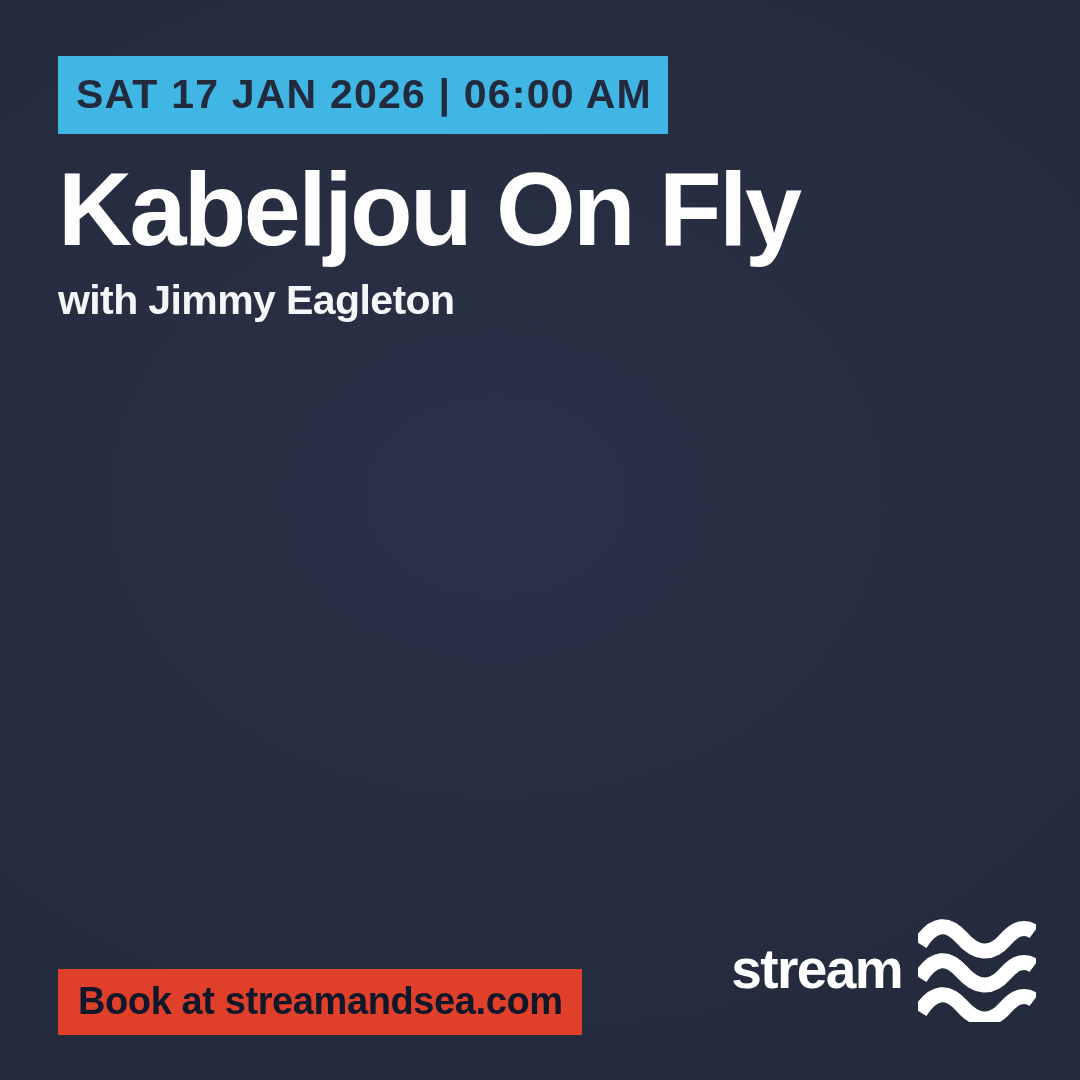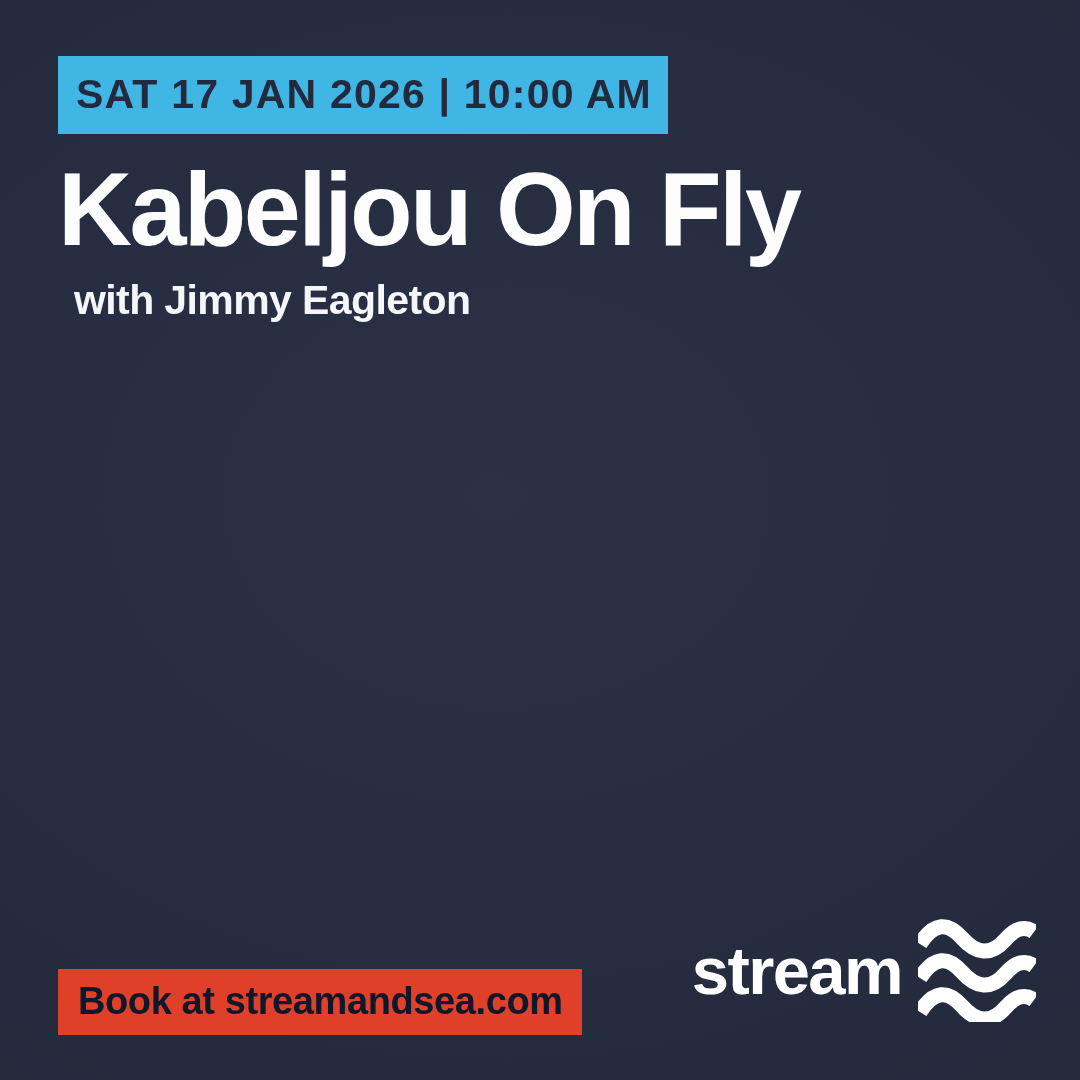--- a/index.html
+++ b/index.html
@@ -54,21 +54,21 @@
     font-weight: bold;
     letter-spacing: -2.6px;
     line-height: 1.02;
     white-space: nowrap;
     margin-top: 22px;
     transform: scaleX(0.985);
     transform-origin: left center;
   }
 
   .event-presenter {
-    margin: 16px;
+    margin: 0;
     padding: 0;
     margin-top: 18px;
     color: #f4f6f9;
     font-size: 41px;
     font-weight: bold;
     letter-spacing: -0.6px;
     line-height: 1;
     white-space: nowrap;
   }
 
@@ -95,42 +95,42 @@
     top: 918px;
     display: flex;
     align-items: center;
     gap: 16px;
   }
 
   .brand-wordmark {
     display: flex;
     flex-direction: column;
     color: #ffffff;
-    font-size: 67px;
+    font-size: 55px;
     font-weight: bold;
     letter-spacing: -1.6px;
     line-height: 0.97;
     text-align: left;
   }
   .brand-wordmark span { display: block; white-space: nowrap; }
 
   .wave-mark {
     display: block;
     width: 118px;
     height: 104px;
     flex: none;
   }
 </style>
 </head>
 <body>
 
 <div class="poster">
 
   <div class="top-block">
-    <div class="date-banner">SAT 17 JAN 2026 | 10:00 AM</div>
+    <div class="date-banner">SAT 17 JAN 2026 | 06:00 AM</div>
 
     <h1 class="event-title">Kabeljou On Fly</h1>
 
     <p class="event-presenter">with Jimmy Eagleton</p>
   </div>
 
   <div class="cta-bar">Book at streamandsea.com</div>
 
   <div class="brand-logo">
     <div class="brand-wordmark">

